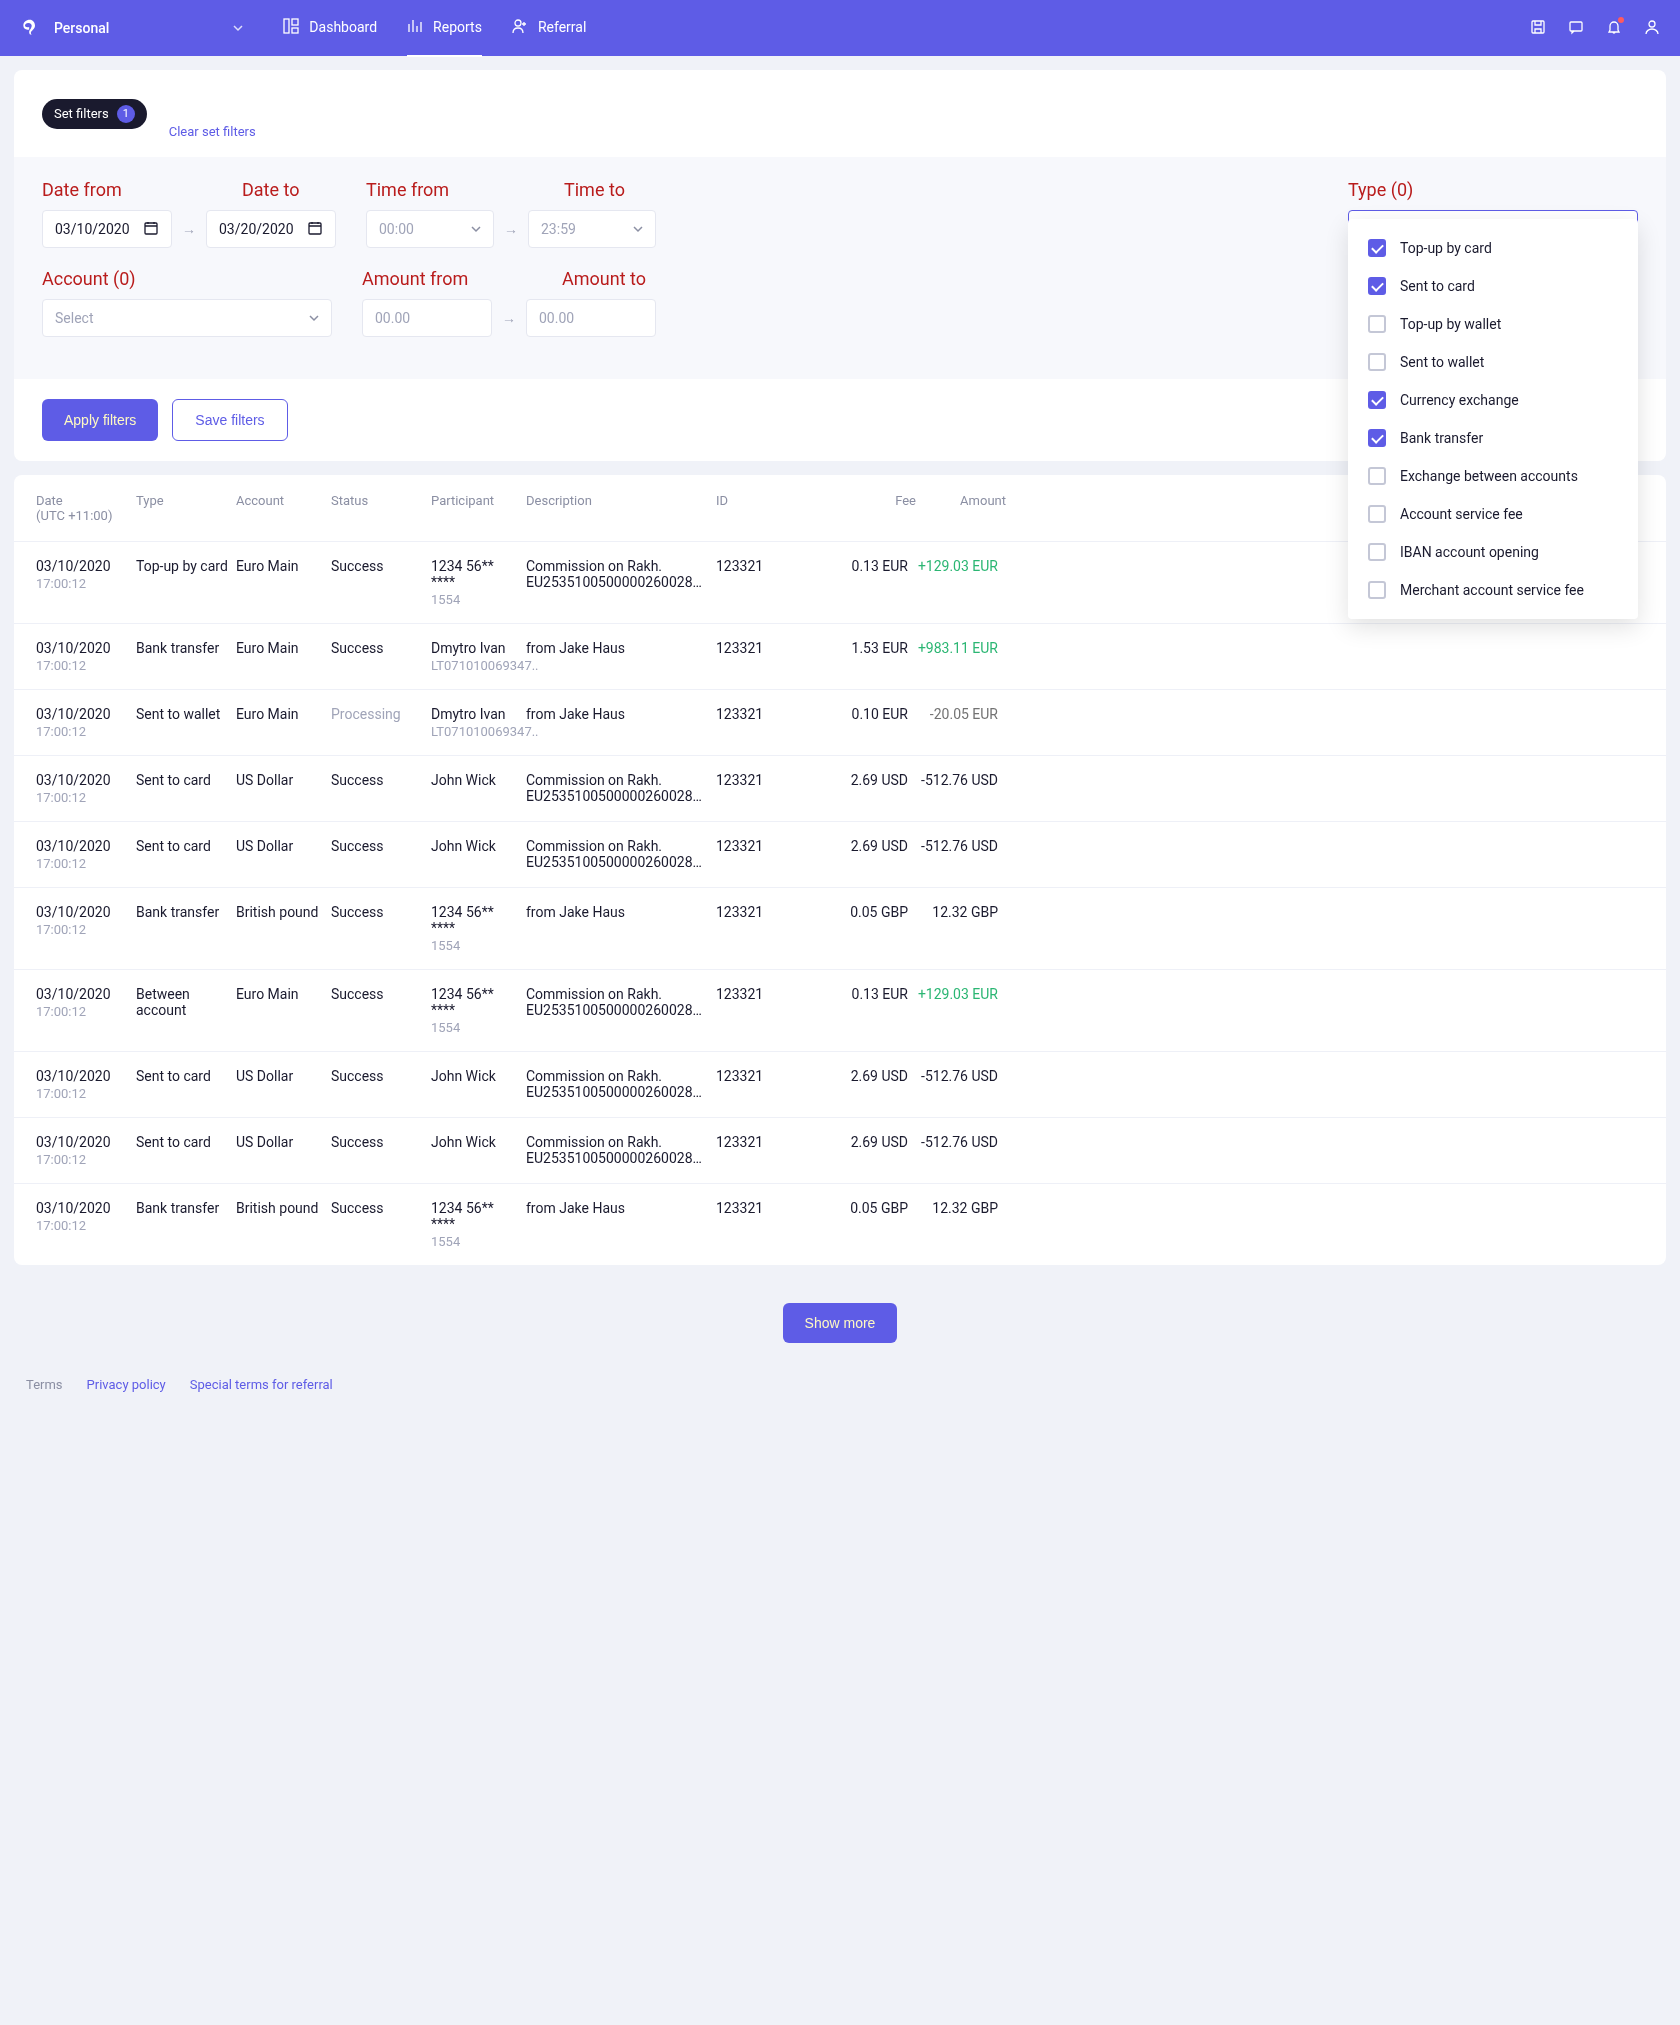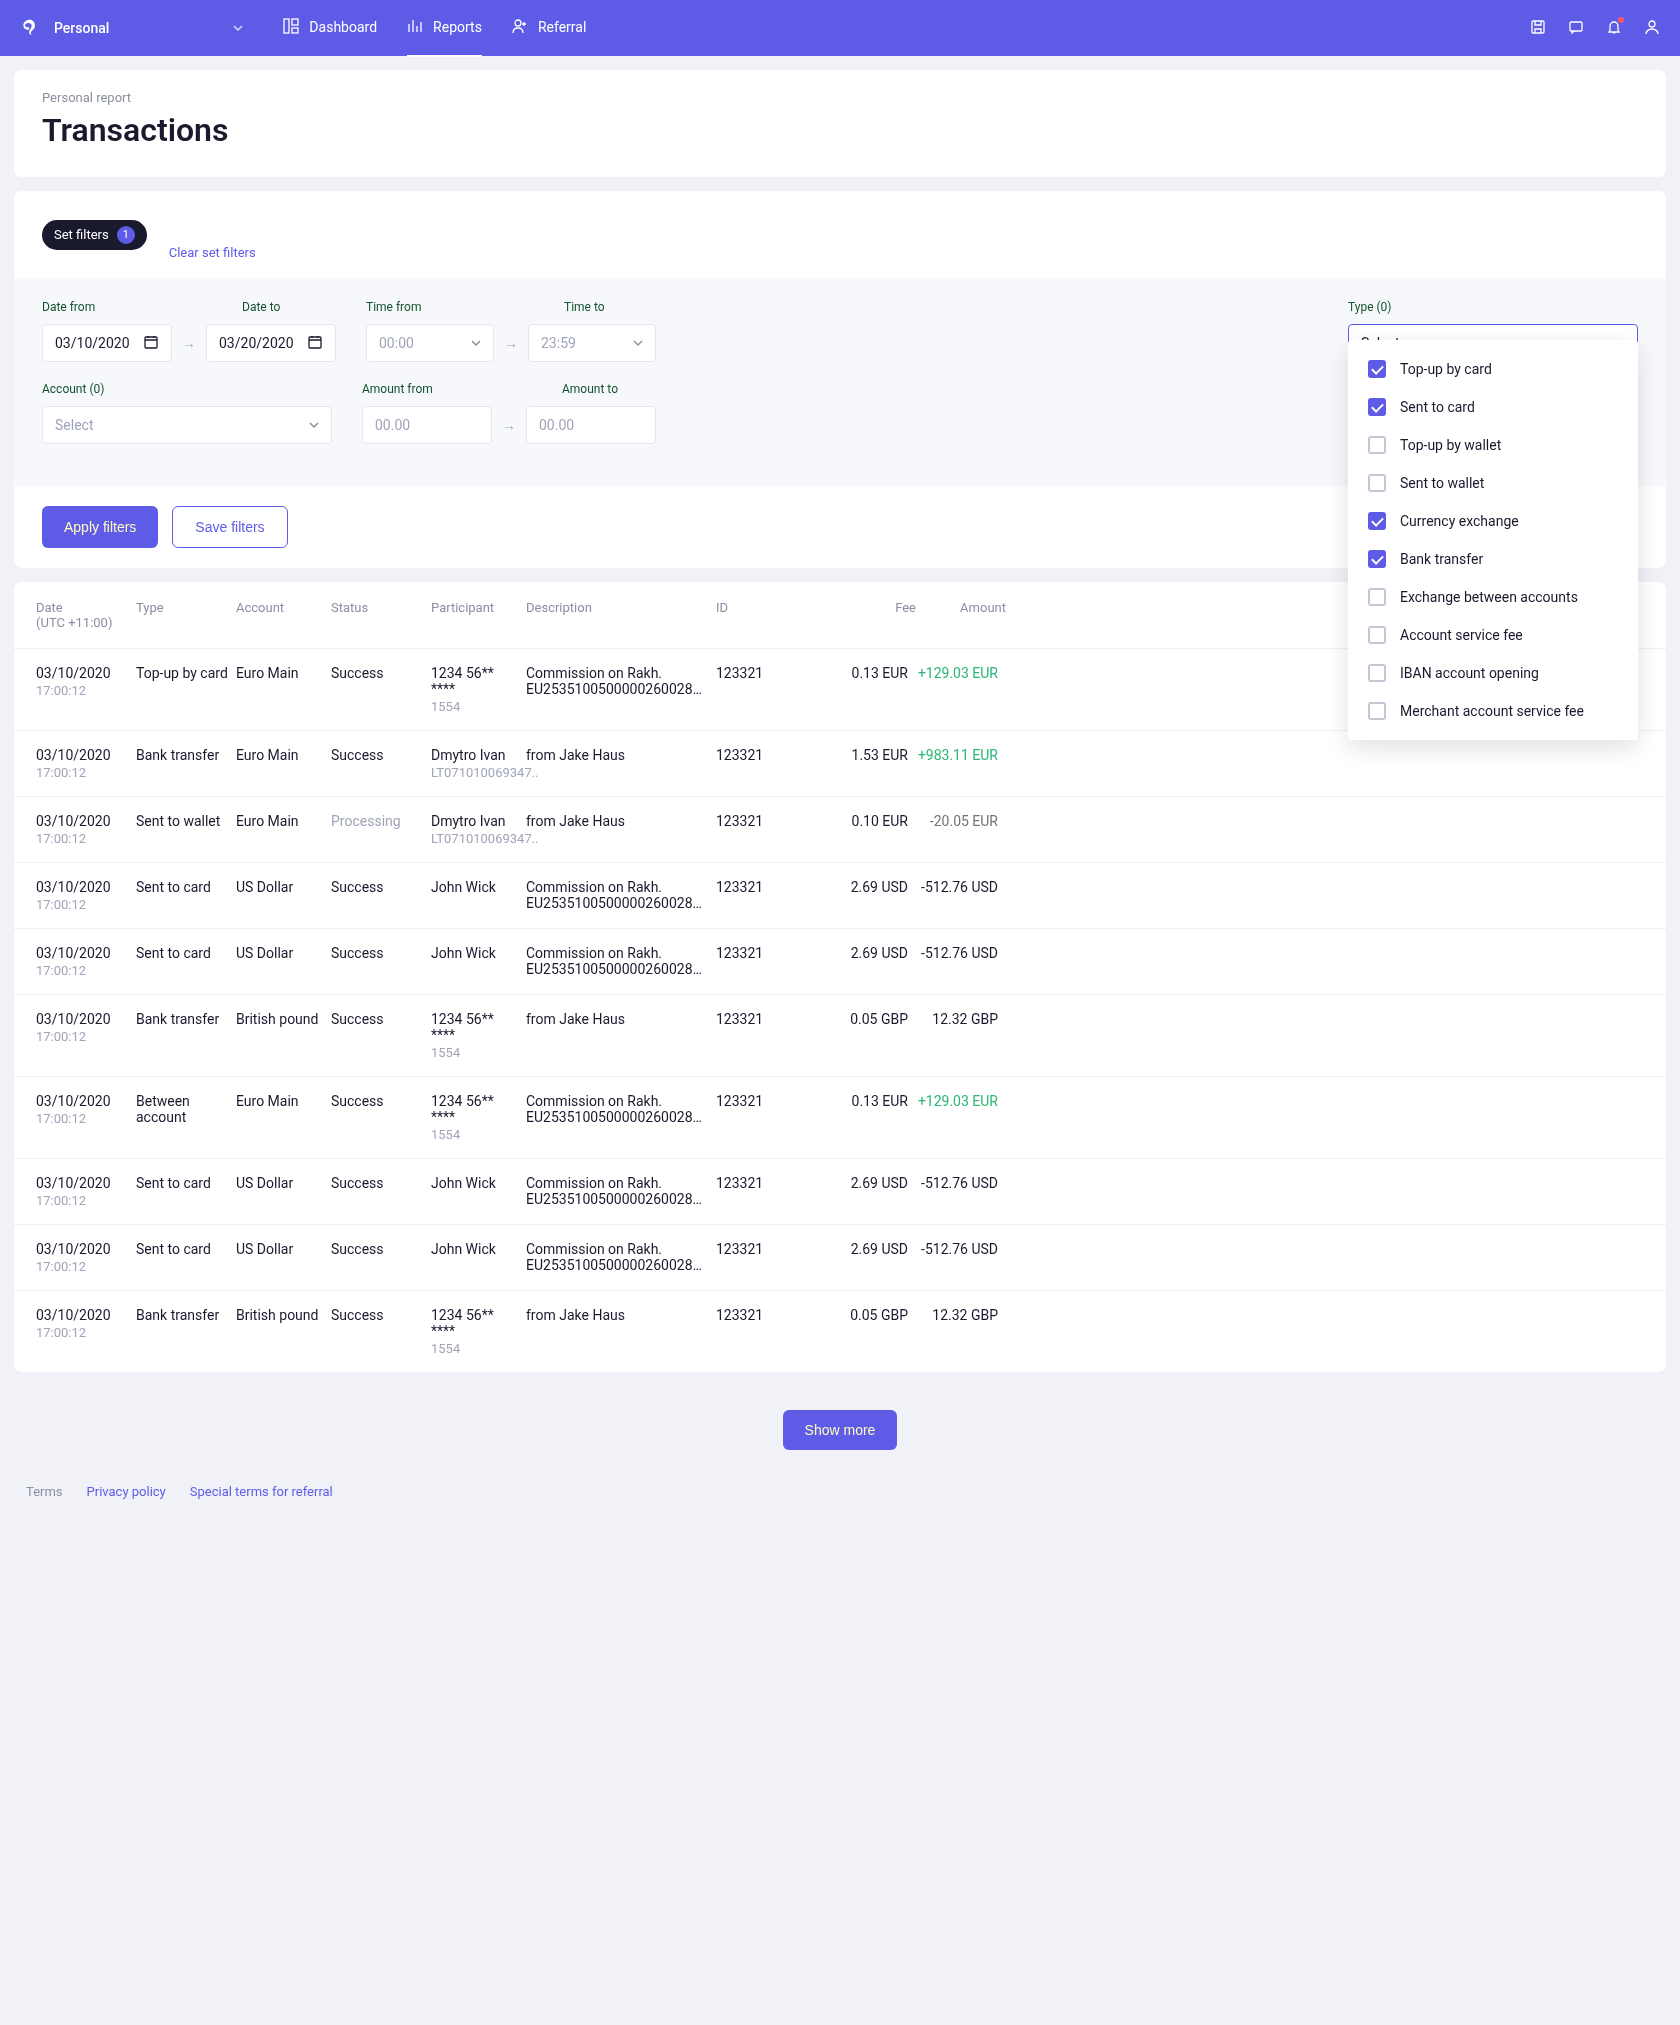--- a/index.html
+++ b/index.html
@@ -28,21 +28,21 @@
 
 .filter-card { padding: 0; }
 .filter-header { padding: 18px 28px; display: flex; gap: 22px; align-items: center; }
 .chip-dark { background: #1a1a2e; color: #fff; padding: 6px 12px; border-radius: 16px; font-size: 13px; display: flex; align-items: center; gap: 8px; }
 .chip-badge { background: #5e5ce6; color: #fff; width: 18px; height: 18px; border-radius: 50%; display: inline-flex; align-items: center; justify-content: center; font-size: 11px; }
 .link { color: #5e5ce6; font-size: 13px; cursor: pointer; margin-top: 36px; }
 
 .filter-body { background: #f7f8fc; padding: 22px 28px; position: relative; }
 .filter-row { display: flex; gap: 30px; margin-bottom: 20px; }
 .filter-group { display: flex; flex-direction: column; gap: 10px; }
-.filter-label { font-size: 12px; color: #14532d; }
+.filter-label { font-size: 18px; color: #b91c1c; }
 .field-row { display: flex; align-items: center; gap: 10px; }
 .input { background: #fff; border: 1px solid #e5e7f0; border-radius: 4px; height: 38px; padding: 0 12px; display: flex; align-items: center; justify-content: space-between; font-size: 14px; color: #1a1a2e; }
 .input.muted { color: #a0a4b8; }
 .input-date { width: 130px; }
 .input-time { width: 128px; }
 .input-account { width: 290px; }
 .input-amount { width: 130px; }
 .input-type { width: 290px; border: 1px solid #5e5ce6; }
 .input-smart { width: 290px; }
 .arrow-sep { color: #a0a4b8; }
@@ -136,24 +136,20 @@
         </svg><span class="notif-dot"></span></span>
     <span class="topbar-icon"><svg class="icon-svg" viewBox="0 0 16 16" fill="none" stroke="#fff" stroke-width="1.3">
           <circle cx="8" cy="5" r="3"></circle>
           <path d="M2 15c0-3 3-5 6-5s6 2 6 5"></path>
         </svg></span>
   </div>
 </div>
 
 <div class="page">
 
-  <div class="card title-card">
-    <div class="breadcrumb">Personal report</div>
-    <h1 class="page-title">Transactions</h1>
-  </div>
 
   <div class="card filter-card">
     <div class="filter-header">
       <div class="chip-dark">
         <span>Set filters</span>
         <span class="chip-badge">1</span>
       </div>
       <span class="link">Clear set filters</span>
     </div>
 

